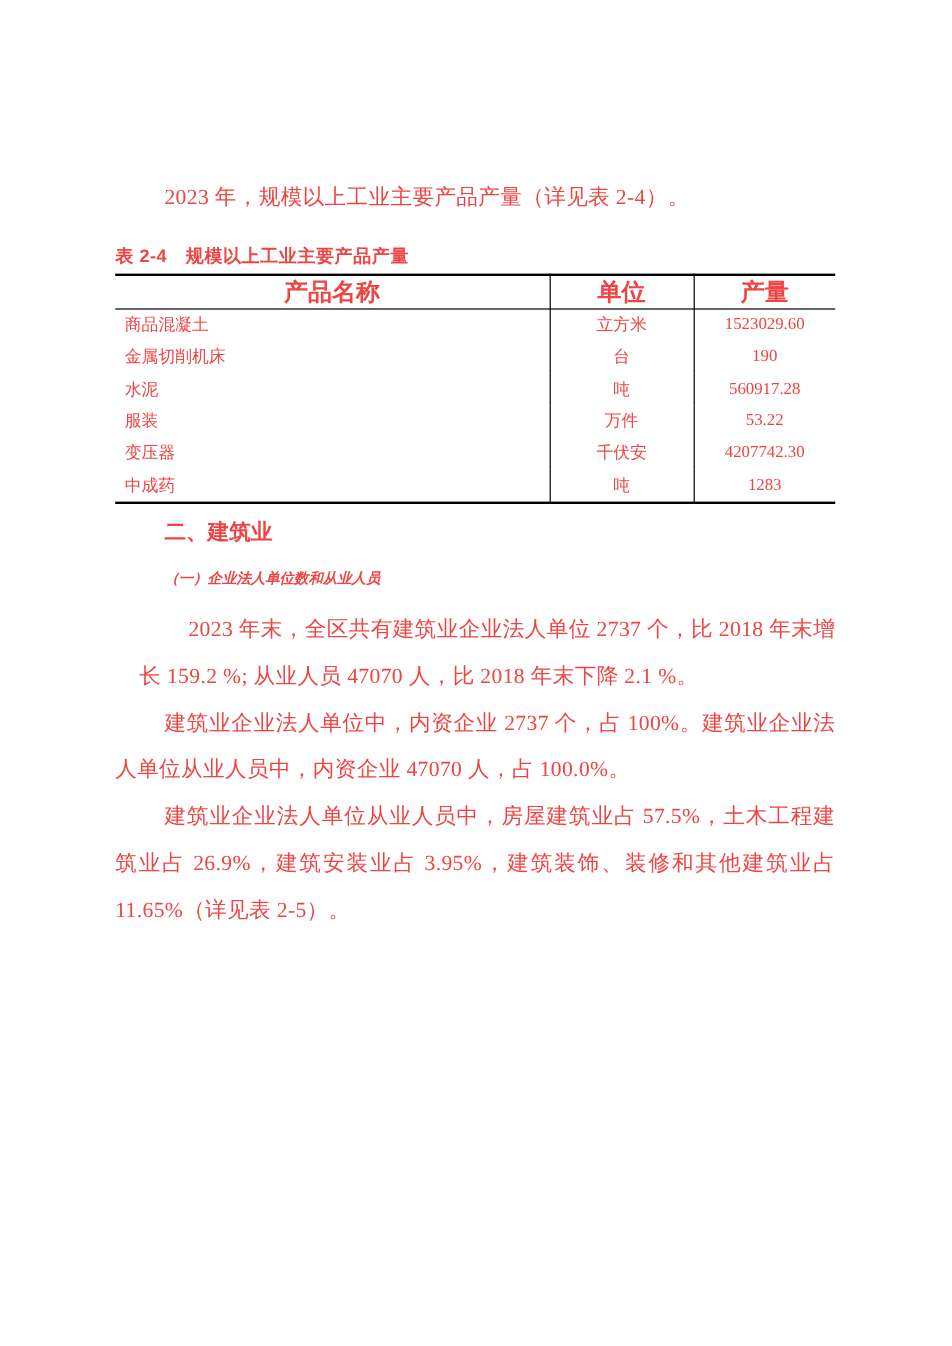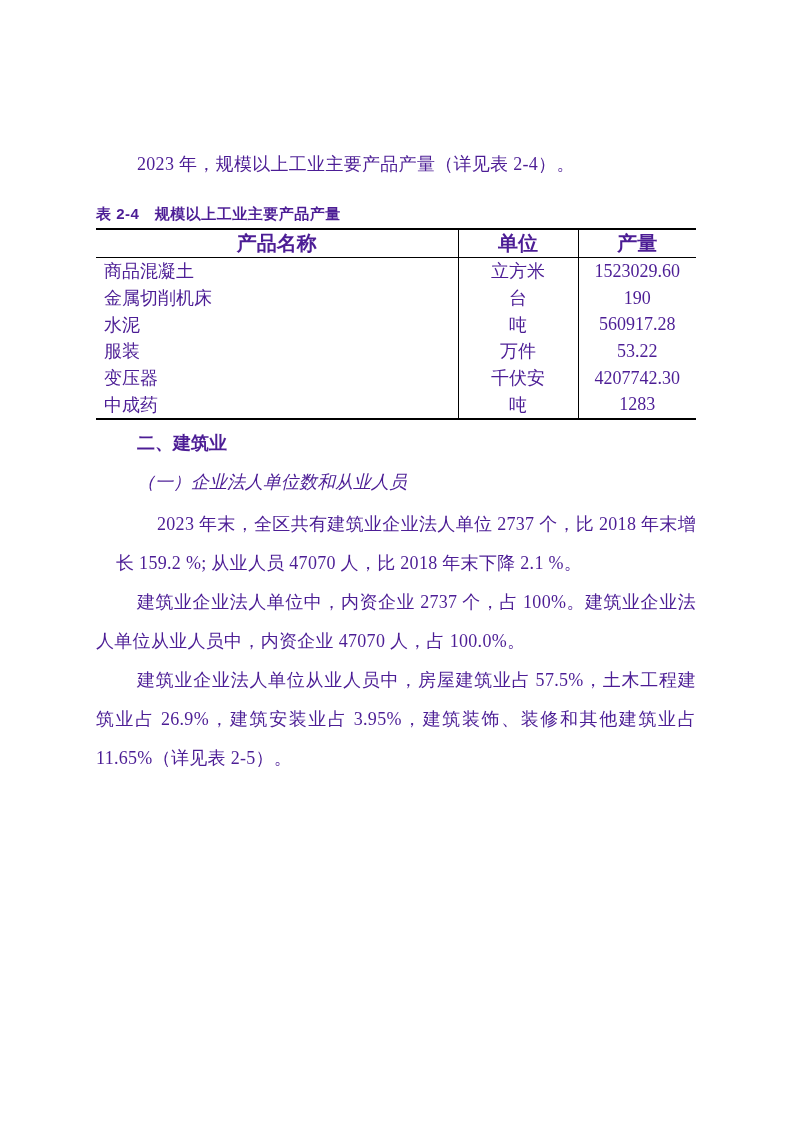--- a/index.html
+++ b/index.html
@@ -5,21 +5,21 @@
   html, body {
     margin: 0;
     padding: 0;
     background: #ffffff;
   }
   .page {
     position: relative;
     width: 793px;
     height: 965px;
     background: #ffffff;
-    color: #4c1d95;
+    color: #ef4444;
     font-family: "Liberation Serif", "DejaVu Serif", serif;
     overflow: hidden;
   }
   .content {
     position: absolute;
     left: 96px;
     top: 0;
     width: 600px;
   }
   .intro-para {
@@ -54,21 +54,21 @@
     font-family: "Liberation Sans", "DejaVu Sans", sans-serif;
     font-weight: bold;
     font-size: 20px;
     height: 22px;
     text-align: center;
     vertical-align: middle;
     border-bottom: 1px solid #000000;
     padding: 0;
   }
   table.products td {
-    font-size: 18px;
+    font-size: 14px;
     height: 26.7px;
     vertical-align: middle;
     text-align: center;
     padding: 0;
   }
   table.products th.sep, table.products td.sep {
     border-right: 1px solid #000000;
   }
   table.products td.name {
     text-align: left;
@@ -78,22 +78,22 @@
     margin: 4px 0 0 0;
     font-family: Liberation Sans, sans-serif;
     font-weight: bold;
     font-size: 18px;
     line-height: 39px;
     text-indent: 41px;
   }
   .section-subheading {
     margin: 0;
     font-style: italic;
-    font-weight: normal;
-    font-size: 18px;
+    font-weight: bold;
+    font-size: 12px;
     line-height: 39px;
     text-indent: 41px;
   }
   .body-para {
     margin: 0;
     font-size: 18px;
     line-height: 39px;
     text-align: justify;
     text-justify: inter-character;
     text-indent: 41px;

